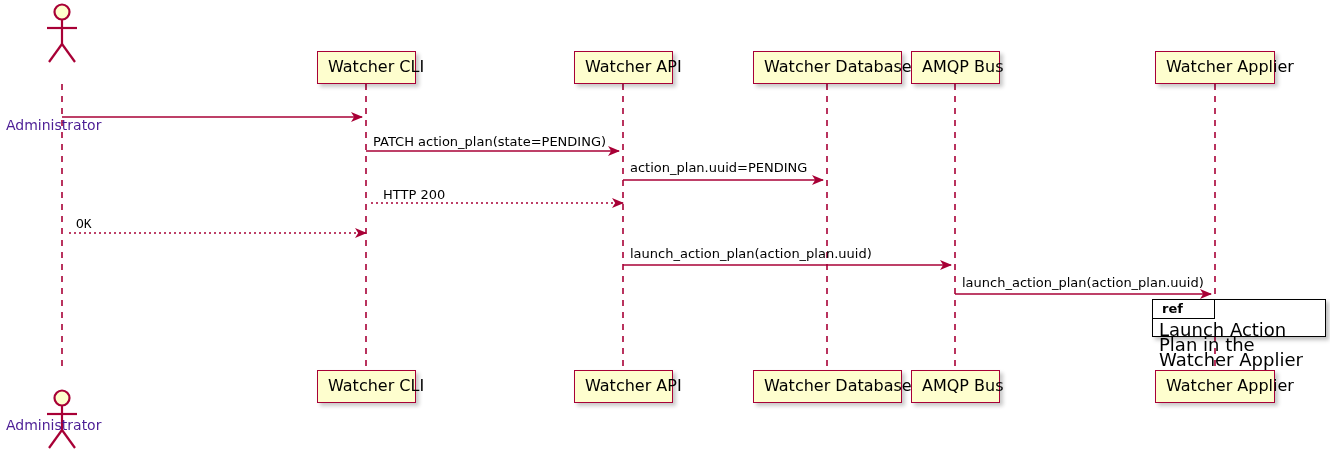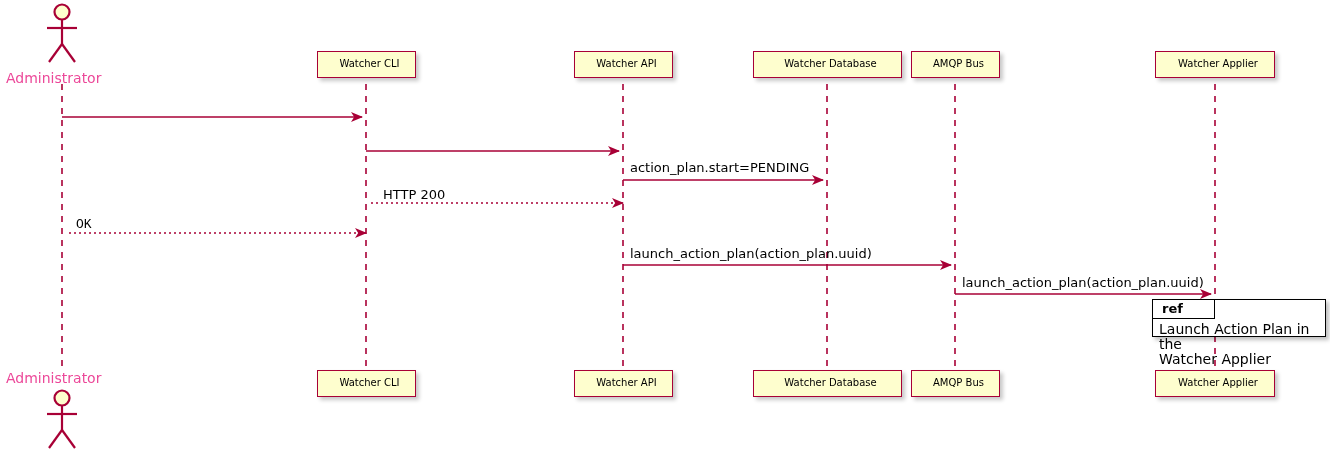--- a/index.html
+++ b/index.html
@@ -26,34 +26,35 @@
     left: 0;
   }
 
   
   .participant {
     position: absolute;
     box-sizing: border-box;
     background: #FEFECE;
     border: 1.5px solid #A80036;
     color: #000000;
-    font-size: 10px;
+    font-size: 16px;
     line-height: 1;
     text-align: center;
     white-space: nowrap;
     padding: 7px 4px 8px 10px;
     box-shadow: 3px 3px 4px rgba(0,0,0,0.22);
   }
 
   
   .actor-label {
     position: absolute;
     font-size: 14px;
-    color: #ec4899;
+    color: #4c1d95;
     white-space: nowrap;
+    margin-top: 47px;
   }
 
   
   .msg-label {
     position: absolute;
     font-size: 13px;
     color: #000000;
     white-space: nowrap;
     line-height: 1;
   }
@@ -83,21 +84,21 @@
     font-family: "DejaVu Sans", "Liberation Sans", sans-serif;
     font-weight: bold;
     font-size: 13px;
     color: #000000;
     line-height: 1;
   }
   .ref-body {
     position: absolute;
     left: 6px;
     top: 22px;
-    font-size: 14px;
+    font-size: 18px;
     color: #000000;
     line-height: 15px;
     width: 162px;
   }
 </style>
 </head>
 <body>
 
 <div id="diagram">
 
@@ -181,22 +182,23 @@
 
   <div class="participant" style="left:574px; top:370px; width:99px;">Watcher API</div>
 
   <div class="participant" style="left:753px; top:370px; width:149px;">Watcher Database</div>
 
   <div class="participant" style="left:911px; top:370px; width:89px;">AMQP Bus</div>
 
   <div class="participant" style="left:1155px; top:370px; width:120px;">Watcher Applier</div>
 
 
-
-  <div class="msg-label" style="left:630px; top:161px;">action_plan.start=PENDING</div>
+  <div class="msg-label" style="left:373px; top:135px;">PATCH action_plan(state=PENDING)</div>
+
+  <div class="msg-label" style="left:630px; top:161px;">action_plan.uuid=PENDING</div>
 
   <div class="msg-label" style="left:383px; top:188px;text-align:center;">HTTP 200</div>
 
   <div class="msg-label" style="left:76px; top:218px;font-family:Liberation Mono, monospace;">OK</div>
 
   <div class="msg-label" style="left:630px; top:247px;">launch_action_plan(action_plan.uuid)</div>
 
   <div class="msg-label" style="left:962px; top:276px;">launch_action_plan(action_plan.uuid)</div>
 
   <div class="ref-box" style="left:1152px; top:299px; width:174px; height:38px;">

